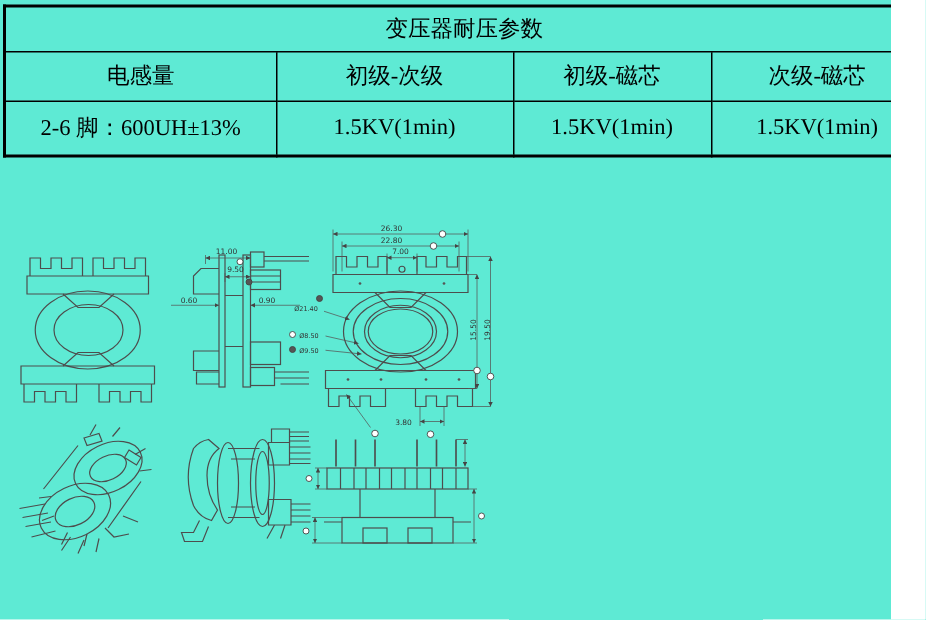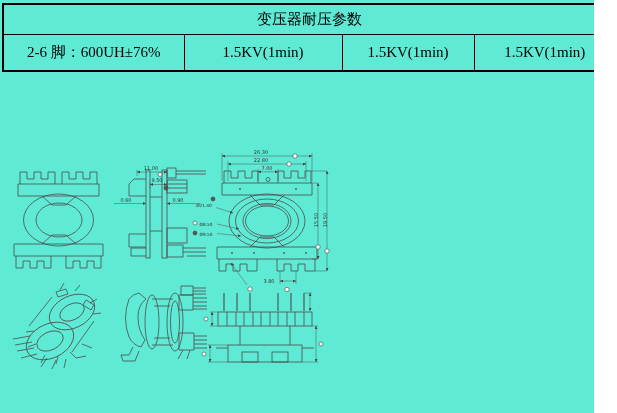--- a/index.html
+++ b/index.html
@@ -26,22 +26,28 @@
     <colgroup>
       <col style="width:181px">
         <col style="width:158px">
         <col style="width:132px">
         <col style="width:142px">
     </colgroup>
     <tbody>
       <tr style="height:30px">
         <td colspan="4">变压器耐压参数</td>
       </tr>
+      <tr style="height:33px">
+        <td>电感量</td>
+        <td>初级-次级</td>
+        <td>初级-磁芯</td>
+        <td>次级-磁芯</td>
+      </tr>
       <tr style="height:37px">
-        <td>2-6 脚：600UH±76%</td>
+        <td>2-6 脚：600UH±13%</td>
         <td>1.5KV(1min)</td>
         <td>1.5KV(1min)</td>
         <td>1.5KV(1min)</td>
       </tr>
     </tbody>
   </table>
 
   <svg class="drawings" width="617" height="273" viewBox="0 140 617 273" xmlns="http://www.w3.org/2000/svg">
     <defs>
       <marker id="arrE" markerWidth="7" markerHeight="6" refX="6" refY="3" orient="auto">

